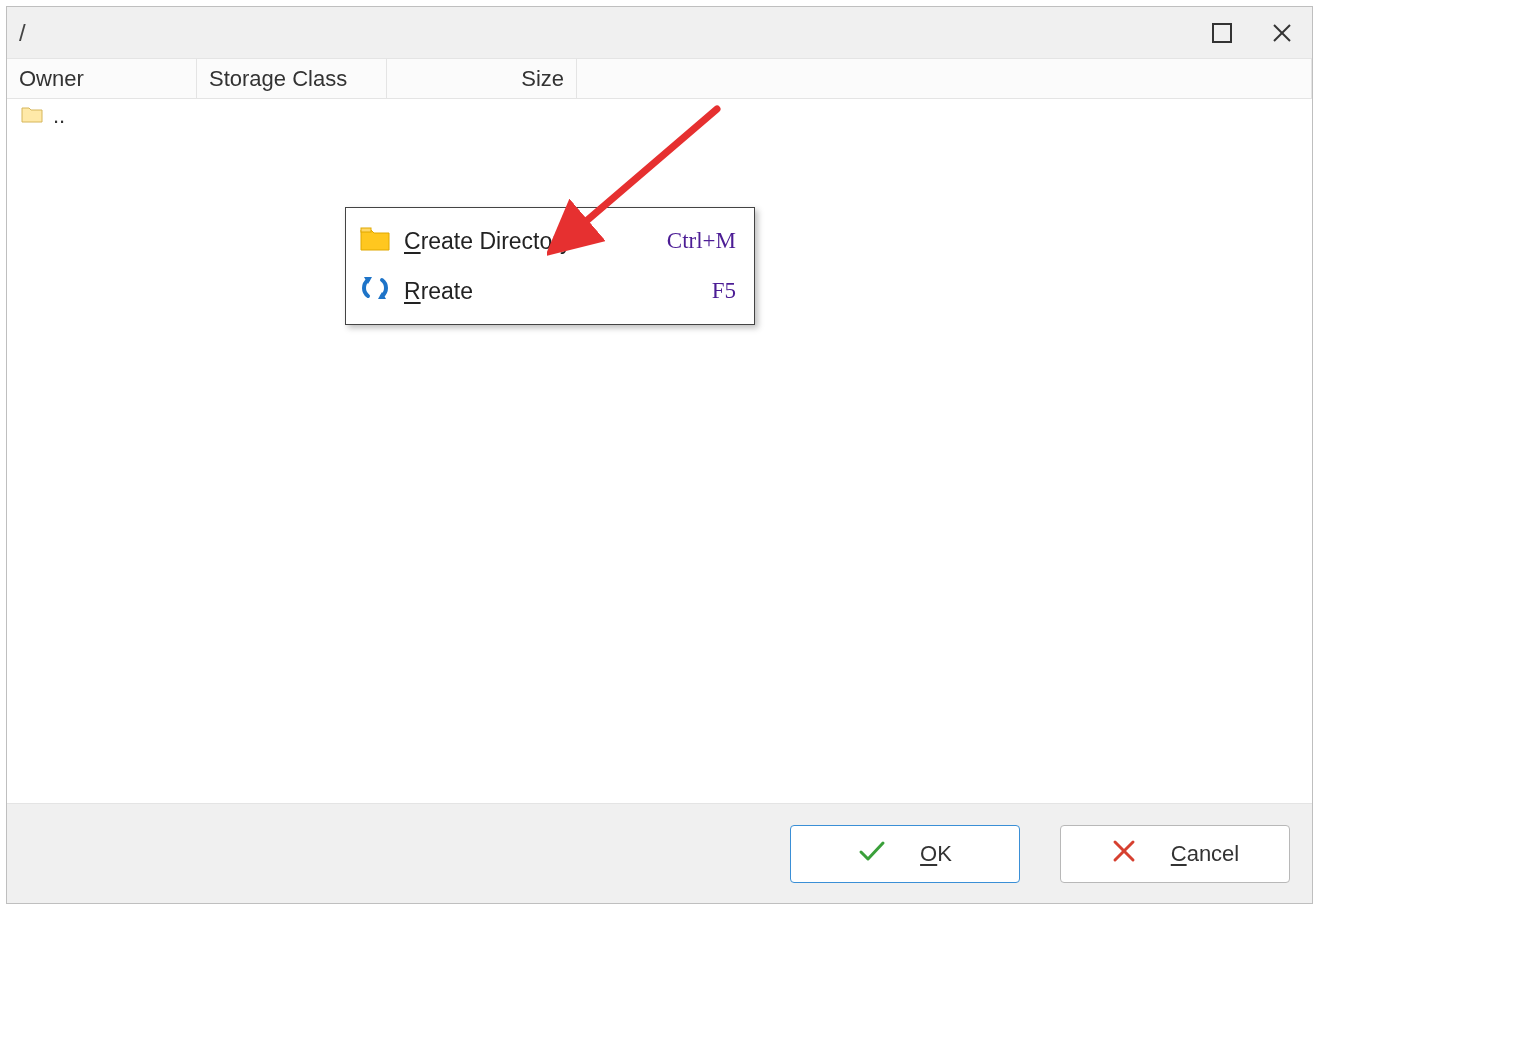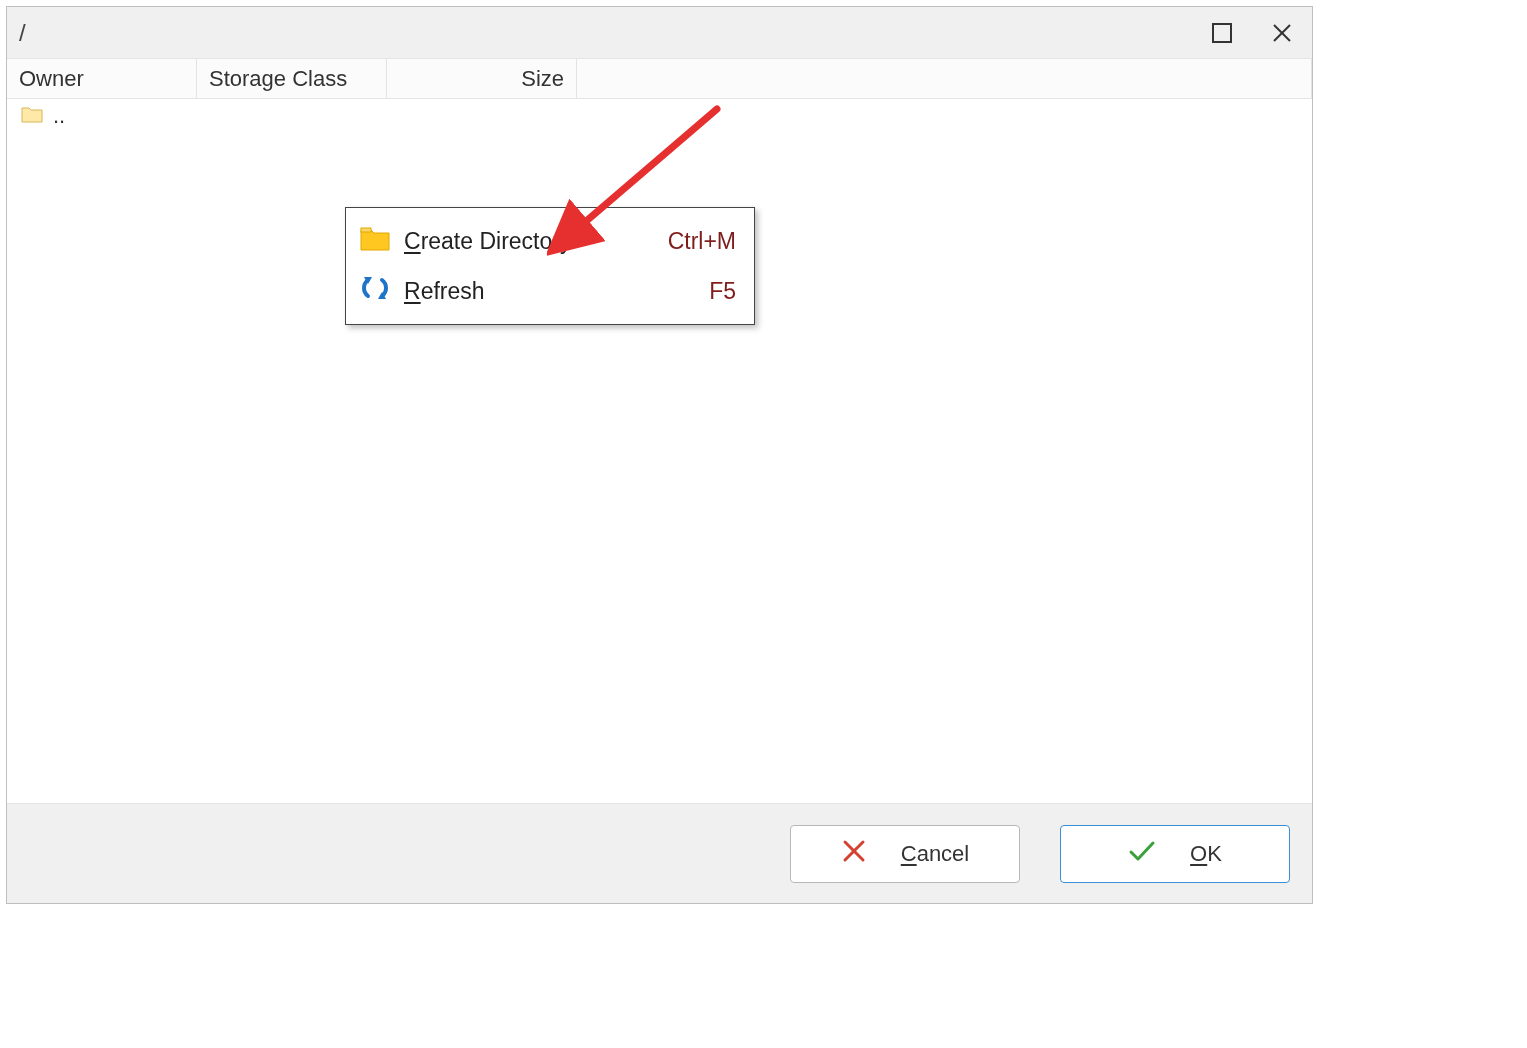--- a/index.html
+++ b/index.html
@@ -120,21 +120,21 @@
   .ctxitem {
     height: 50px;
     display: flex;
     align-items: center;
     padding: 0 18px 0 14px;
     gap: 14px;
     font-size: 23px;
     color: #222;
   }
   .ctxitem .lbl { flex:1; white-space: nowrap; }
-  .ctxitem .sc  { color:#7f1d1d; white-space: nowrap; margin-left: 28px;}
+  .ctxitem .sc  { color:#4c1d95; white-space: nowrap; margin-left: 28px; font-family: Liberation Serif, serif;}
   .under { text-decoration: underline; text-underline-offset: 3px;}
 
   
   .anno {
     position: absolute;
     pointer-events: none;
   }
 </style>
 </head>
 <body>
@@ -192,48 +192,48 @@
       </div>
       <div class="ctxitem">
         <span>
           <svg width="30" height="28" viewBox="0 0 30 28">
             <path d="M8 22 A10 10 0 0 1 8 6" fill="none" stroke="#1e74c8" stroke-width="4" stroke-linecap="round"></path>
             <polygon points="4,3 12,3 8,10" fill="#1e74c8"></polygon>
             <path d="M22 6 A10 10 0 0 1 22 22" fill="none" stroke="#1e74c8" stroke-width="4" stroke-linecap="round"></path>
             <polygon points="18,25 26,25 22,18" fill="#1e74c8"></polygon>
           </svg>
         </span>
-        <span class="lbl"><span></span><span class="under">R</span><span>efresh</span></span>
+        <span class="lbl"><span></span><span class="under">R</span><span>reate</span></span>
         <span class="sc">F5</span>
       </div>
     </div>
 
     <svg class="anno" style="left:540px; top:0px;" width="200" height="160">
       <defs>
         <marker id="ah" markerWidth="8" markerHeight="8" refX="2" refY="4" orient="auto">
           <polygon points="0,0 8,4 0,8" fill="#e63030"></polygon>
         </marker>
       </defs>
       <line x1="170" y1="10" x2="30" y2="130" stroke="#e63030" stroke-width="7" stroke-linecap="round" marker-end="url(#ah)"></line>
     </svg>
   </div>
 
   <div class="footer">
+    <div class="btn ok">
+      <span>
+        <svg width="28" height="24">
+            <polyline points="3,13 10,20 25,4" fill="none" stroke="#3aa03a" stroke-width="3" stroke-linecap="round" stroke-linejoin="round"></polyline>
+          </svg>
+      </span>
+      <span><span class="u">O</span><span>K</span></span>
+    </div>
     <div class="btn">
       <span>
         <svg width="26" height="26">
           <line x1="4" y1="4" x2="22" y2="22" stroke="#d64030" stroke-width="3" stroke-linecap="round"></line>
           <line x1="22" y1="4" x2="4" y2="22" stroke="#d64030" stroke-width="3" stroke-linecap="round"></line>
         </svg>
       </span>
       <span><span class="u">C</span><span>ancel</span></span>
     </div>
-    <div class="btn ok">
-      <span>
-        <svg width="28" height="24">
-            <polyline points="3,13 10,20 25,4" fill="none" stroke="#3aa03a" stroke-width="3" stroke-linecap="round" stroke-linejoin="round"></polyline>
-          </svg>
-      </span>
-      <span><span class="u">O</span><span>K</span></span>
-    </div>
   </div>
 
 </div>
 
 </body></html>

